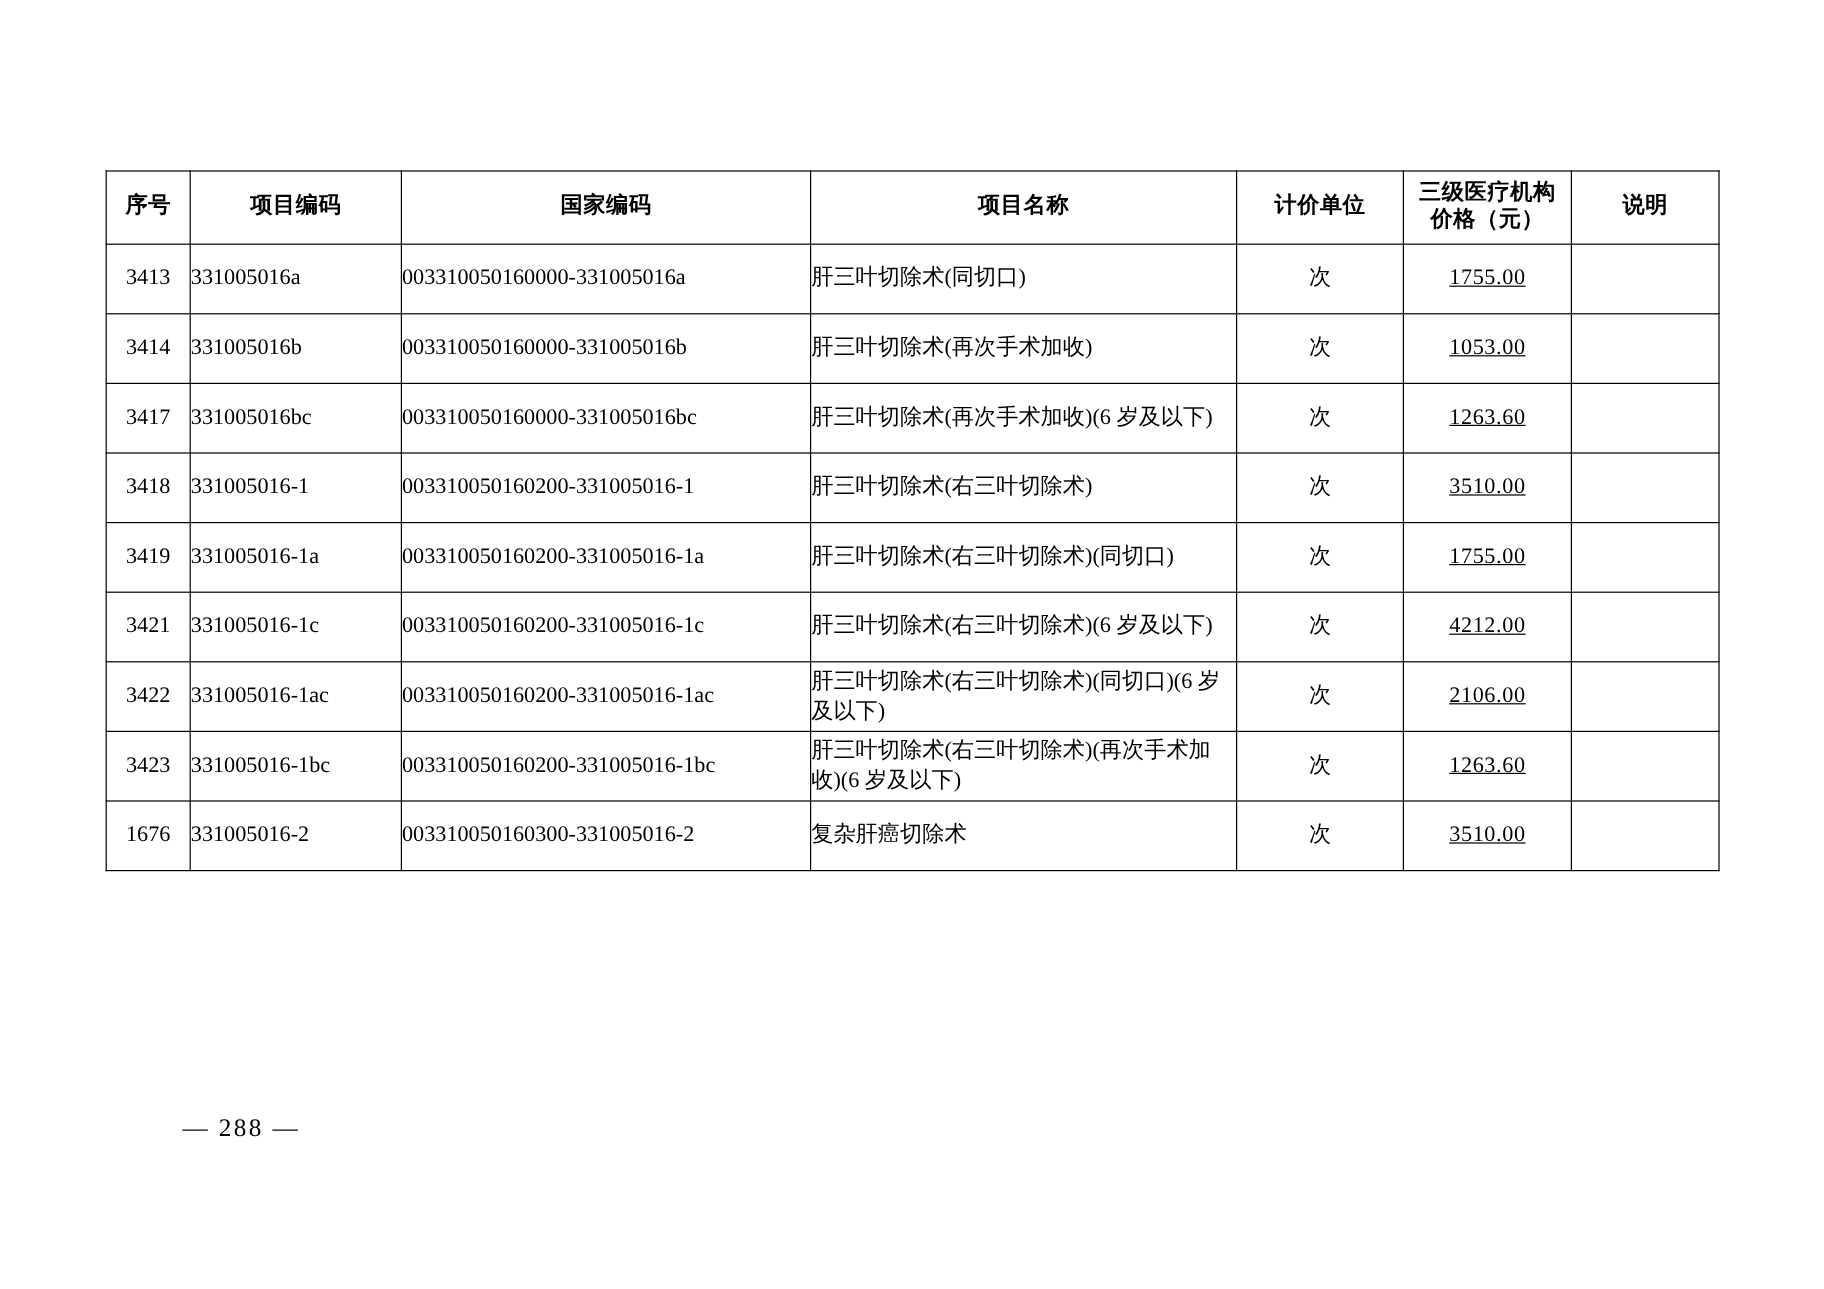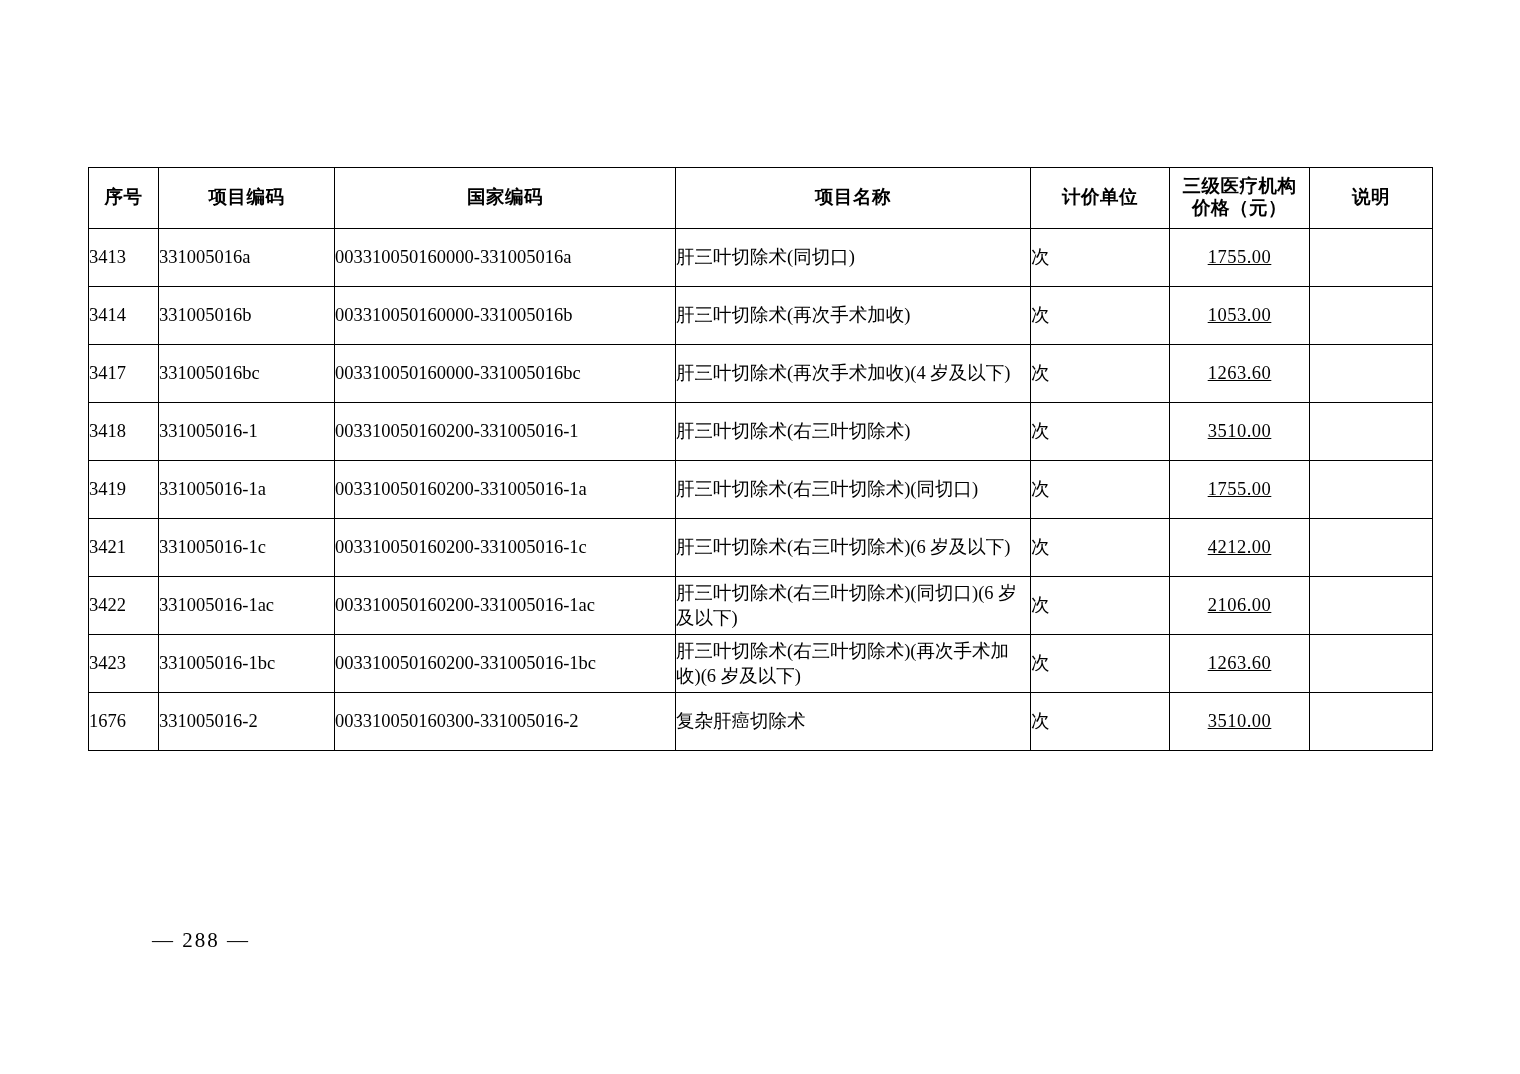--- a/index.html
+++ b/index.html
@@ -22,21 +22,20 @@
     width: 1520px;
     height: 1074px;
   }
   table.price-table {
     position: absolute;
     left: 88px;
     top: 142px;
     width: 1344px;
     border-collapse: collapse;
     table-layout: fixed;
-    margin-top: 25px;
   }
   table.price-table td,
   table.price-table th {
     border: 1px solid #000000;
     padding: 0;
     vertical-align: middle;
   }
   thead th {
     font-weight: bold;
     text-align: center;
@@ -53,21 +52,21 @@
   
   col.c-seq { width: 70px; }
   col.c-code { width: 176px; }
   col.c-natcode { width: 341px; }
   col.c-name { width: 355px; }
   col.c-unit { width: 139px; }
   col.c-price { width: 140px; }
   col.c-note { width: 123px; }
 
   .cell-center {
-    text-align: left;
+    text-align: center;
   }
   .cell-left {
     text-align: left;
     padding-left: 6px;
     padding-right: 4px;
   }
   .cell-name {
     text-align: left;
     padding-left: 6px;
     padding-right: 4px;
@@ -134,21 +133,21 @@
         <td class="cell-left">003310050160000-331005016b</td>
         <td class="cell-name">肝三叶切除术(再次手术加收)</td>
         <td class="cell-center">次</td>
         <td class="cell-price">1053.00</td>
         <td class="cell-center"></td>
       </tr>
       <tr>
         <td class="cell-center">3417</td>
         <td class="cell-left">331005016bc</td>
         <td class="cell-left">003310050160000-331005016bc</td>
-        <td class="cell-name">肝三叶切除术(再次手术加收)(4 岁及以下)</td>
+        <td class="cell-name">肝三叶切除术(再次手术加收)(6 岁及以下)</td>
         <td class="cell-center">次</td>
         <td class="cell-price">1263.60</td>
         <td class="cell-center"></td>
       </tr>
       <tr>
         <td class="cell-center">3418</td>
         <td class="cell-left">331005016-1</td>
         <td class="cell-left">003310050160200-331005016-1</td>
         <td class="cell-name">肝三叶切除术(右三叶切除术)</td>
         <td class="cell-center">次</td>

